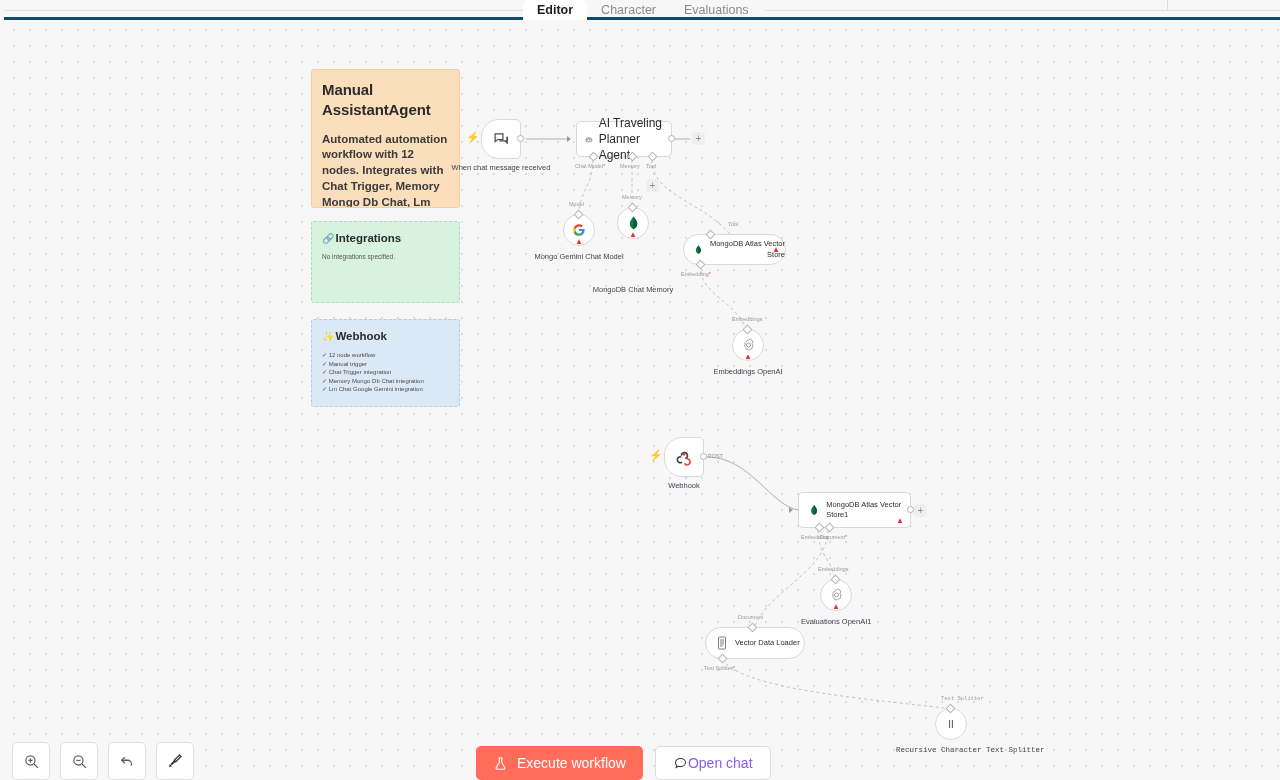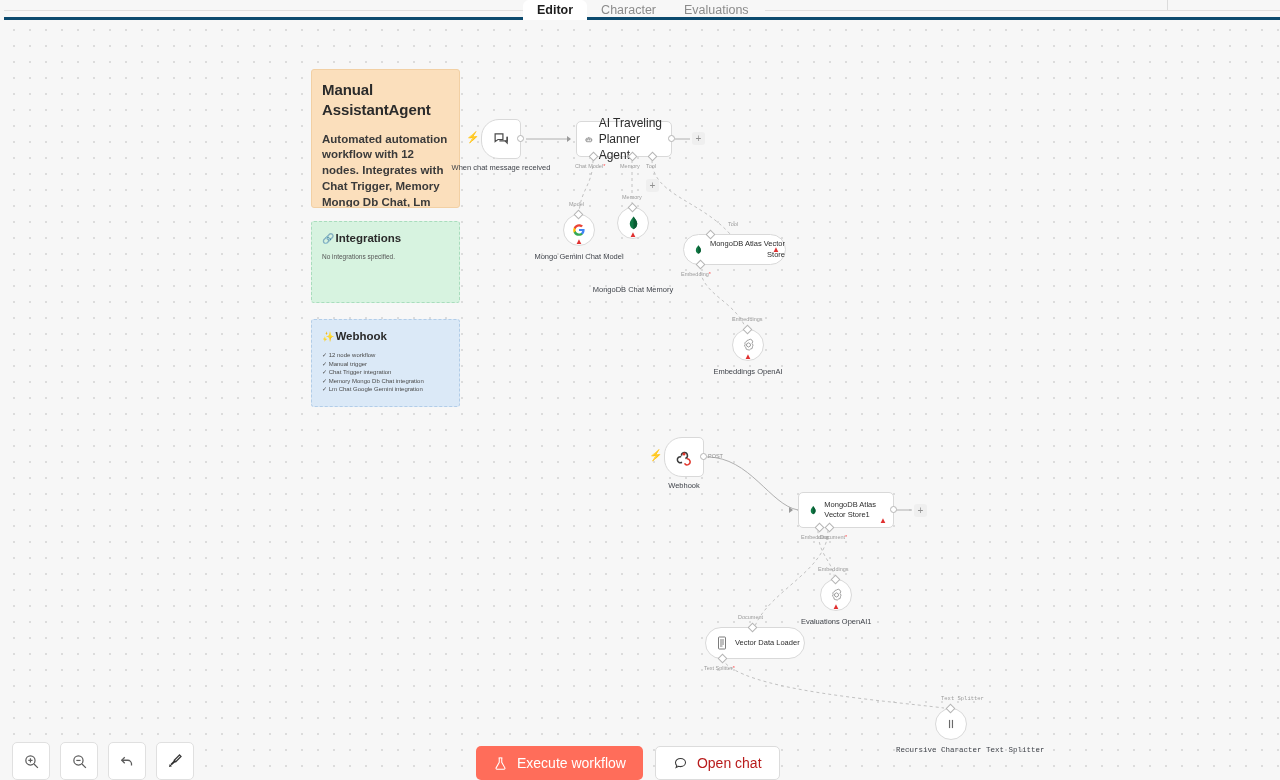--- a/index.html
+++ b/index.html
@@ -194,22 +194,22 @@
   #execute-btn {
     height: 34px; padding: 8px 17px;
     background: #ff6d5a; border: none; border-radius: 5px;
     color: #fff; font-size: 14px;
     display: flex; align-items: center; gap: 9px;
     font-family: "Liberation Sans", sans-serif;
   }
   #openchat-btn {
     height: 34px; padding: 0 17px;
     background: #fff; border: 1px solid #dcdcdc; border-radius: 5px;
-    color: #b91c1c; font-size: 14px;
-    display: flex; align-items: center; gap: 9px;
+    color: #8b5cf6; font-size: 14px;
+    display: flex; align-items: center; 
     font-family: "Liberation Sans", sans-serif;
   }
 </style>
 </head>
 <body>
 
 <div id="canvas">
 
   <svg id="wires" width="1280" height="780">
 
@@ -369,21 +369,21 @@
         <path d="M9.3 19a4 4 0 1 1-1-7.2" fill="none" stroke="#3a3a3a" stroke-width="2"></path>
         <circle cx="12" cy="8" r="2" fill="#e0352b"></circle>
       </svg>
       <div class="port port-out"></div>
     </div>
     <div class="node-label" style="top:44px; width:90px;">Webhook</div>
     <div class="sub-label" style="left:44px; top:16px; color:#8e8e8e;">POST</div>
   </div>
 
   <div class="node rect" style="left:798px; top:492px;">
-    <div class="node-box" style="width:96px; height:36px;">
+    <div class="node-box" style="width:113px; height:36px;">
       <span class="port-arrow"></span>
       <svg width="12" height="15" viewBox="0 0 24 28">
         <path d="M12 1c3 4.5 7 8 7 13.5 0 5-3.2 8.5-7 10-3.8-1.5-7-5-7-10C5 9 9 5.5 12 1z" fill="#0f7a45"></path>
         <path d="M12 1c3 4.5 7 8 7 13.5 0 5-3.2 8.5-7 10V1z" fill="#0a5c34"></path>
       </svg>
       <div class="title">MongoDB Atlas Vector Store1</div>
       <span class="warn" style="right:6px; bottom:2px;">▲</span>
       <div class="port port-out"></div>
       <div class="diamond diamond-bot" style="left:17px;"></div>
       <div class="diamond diamond-bot" style="left:27px;"></div>

